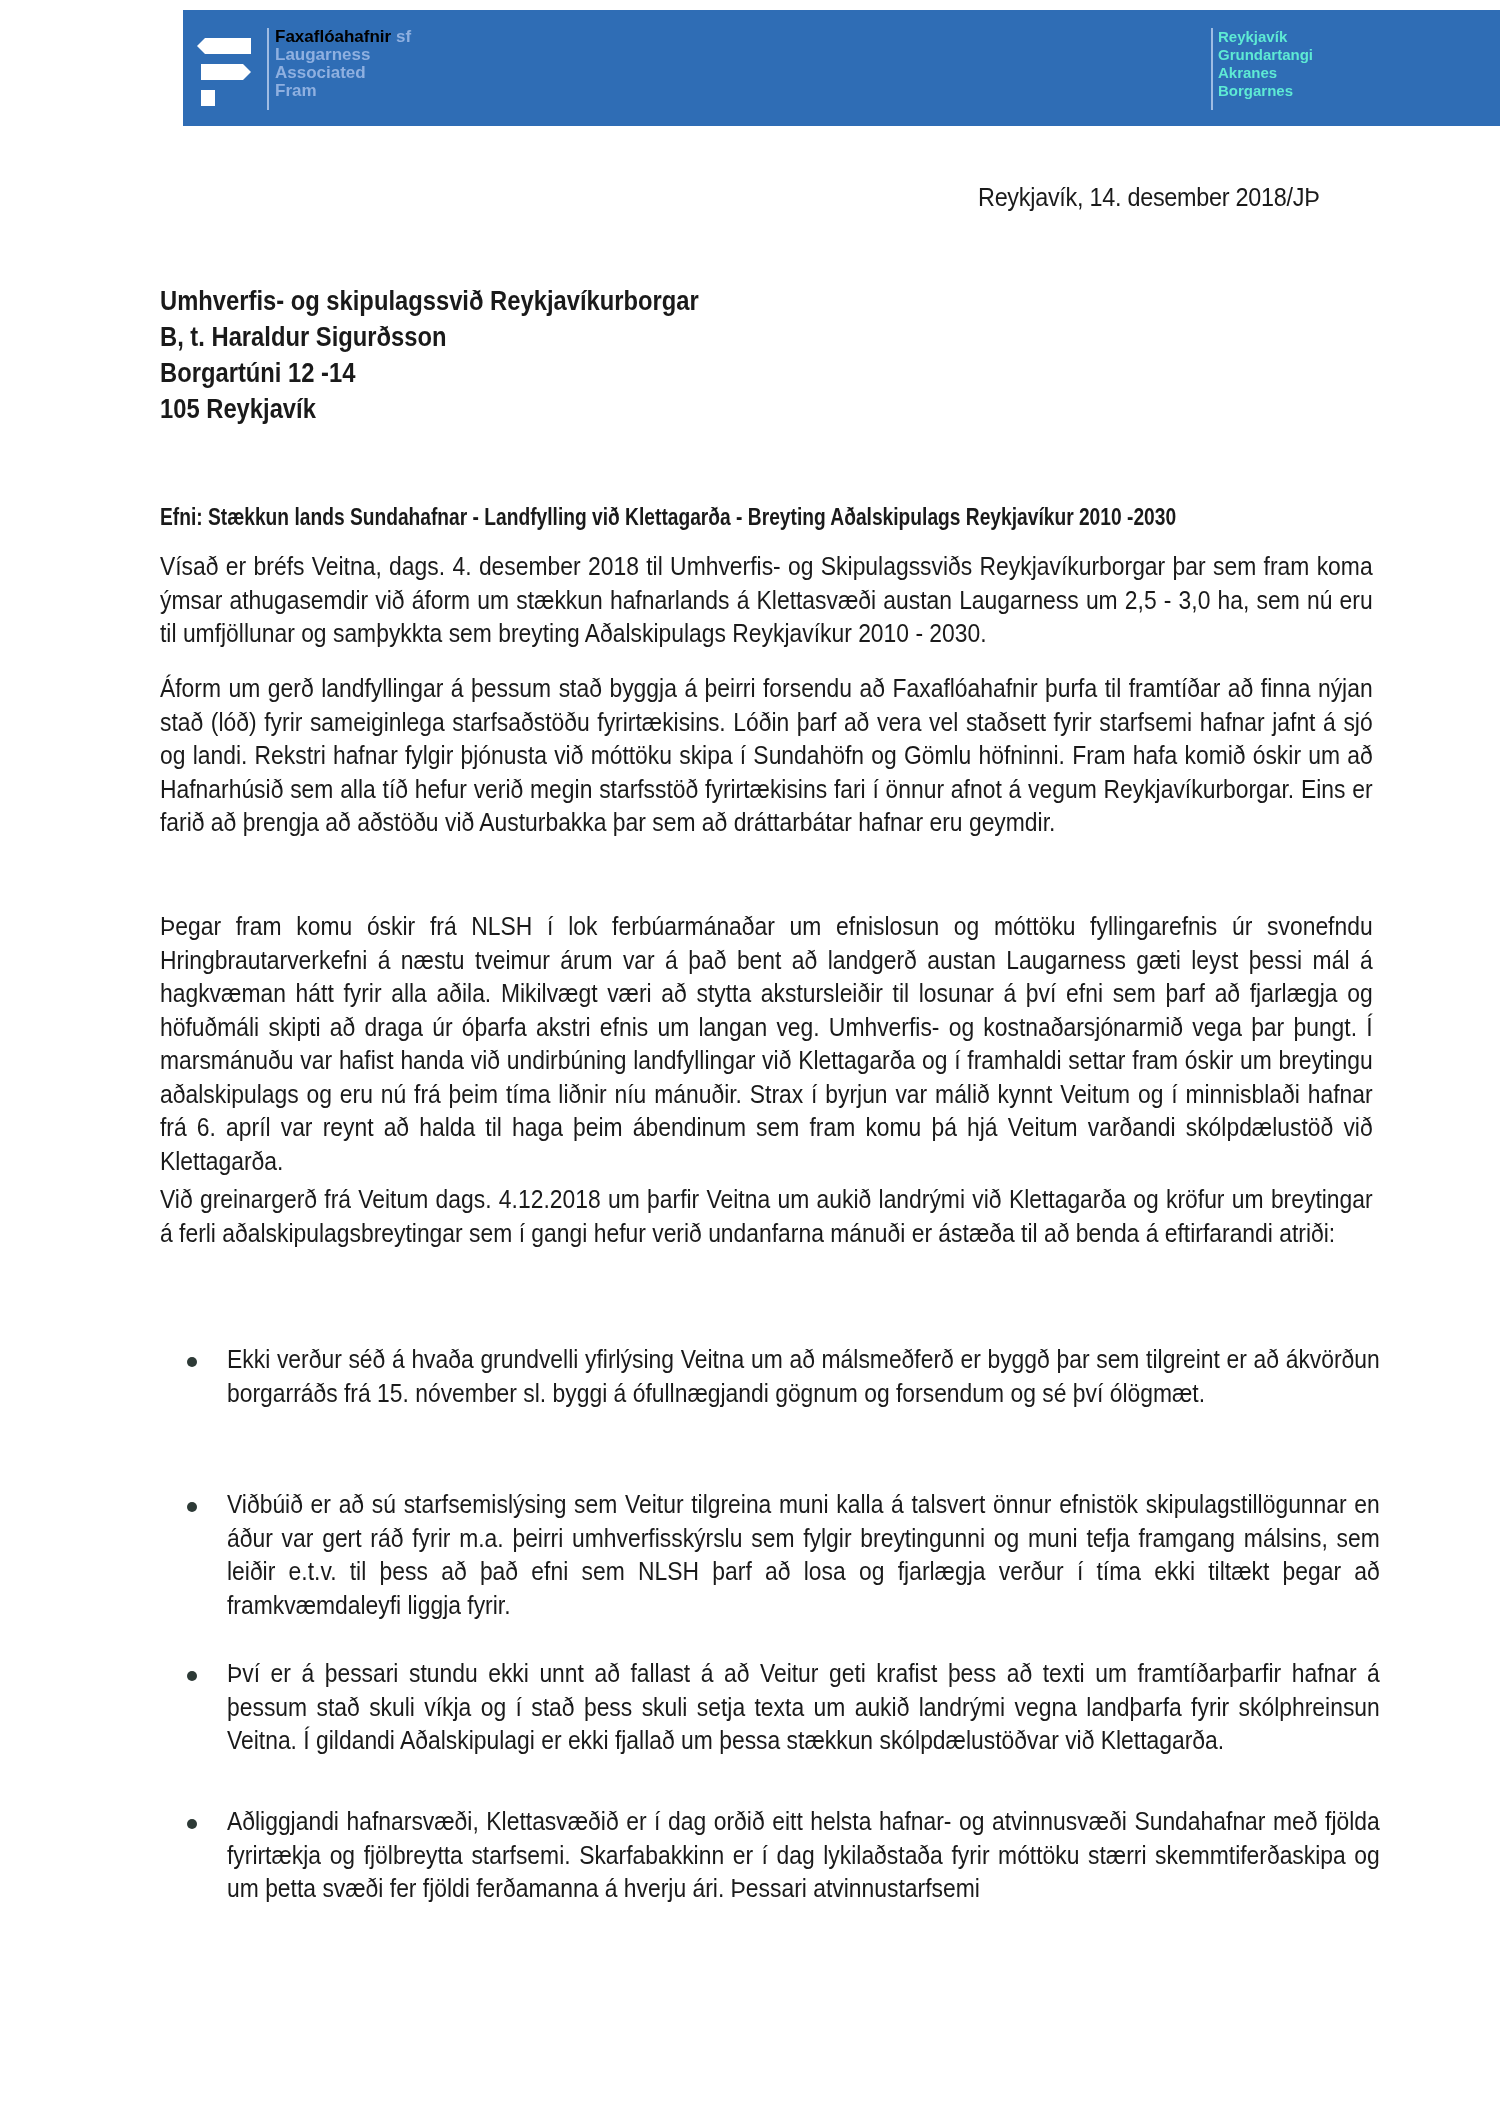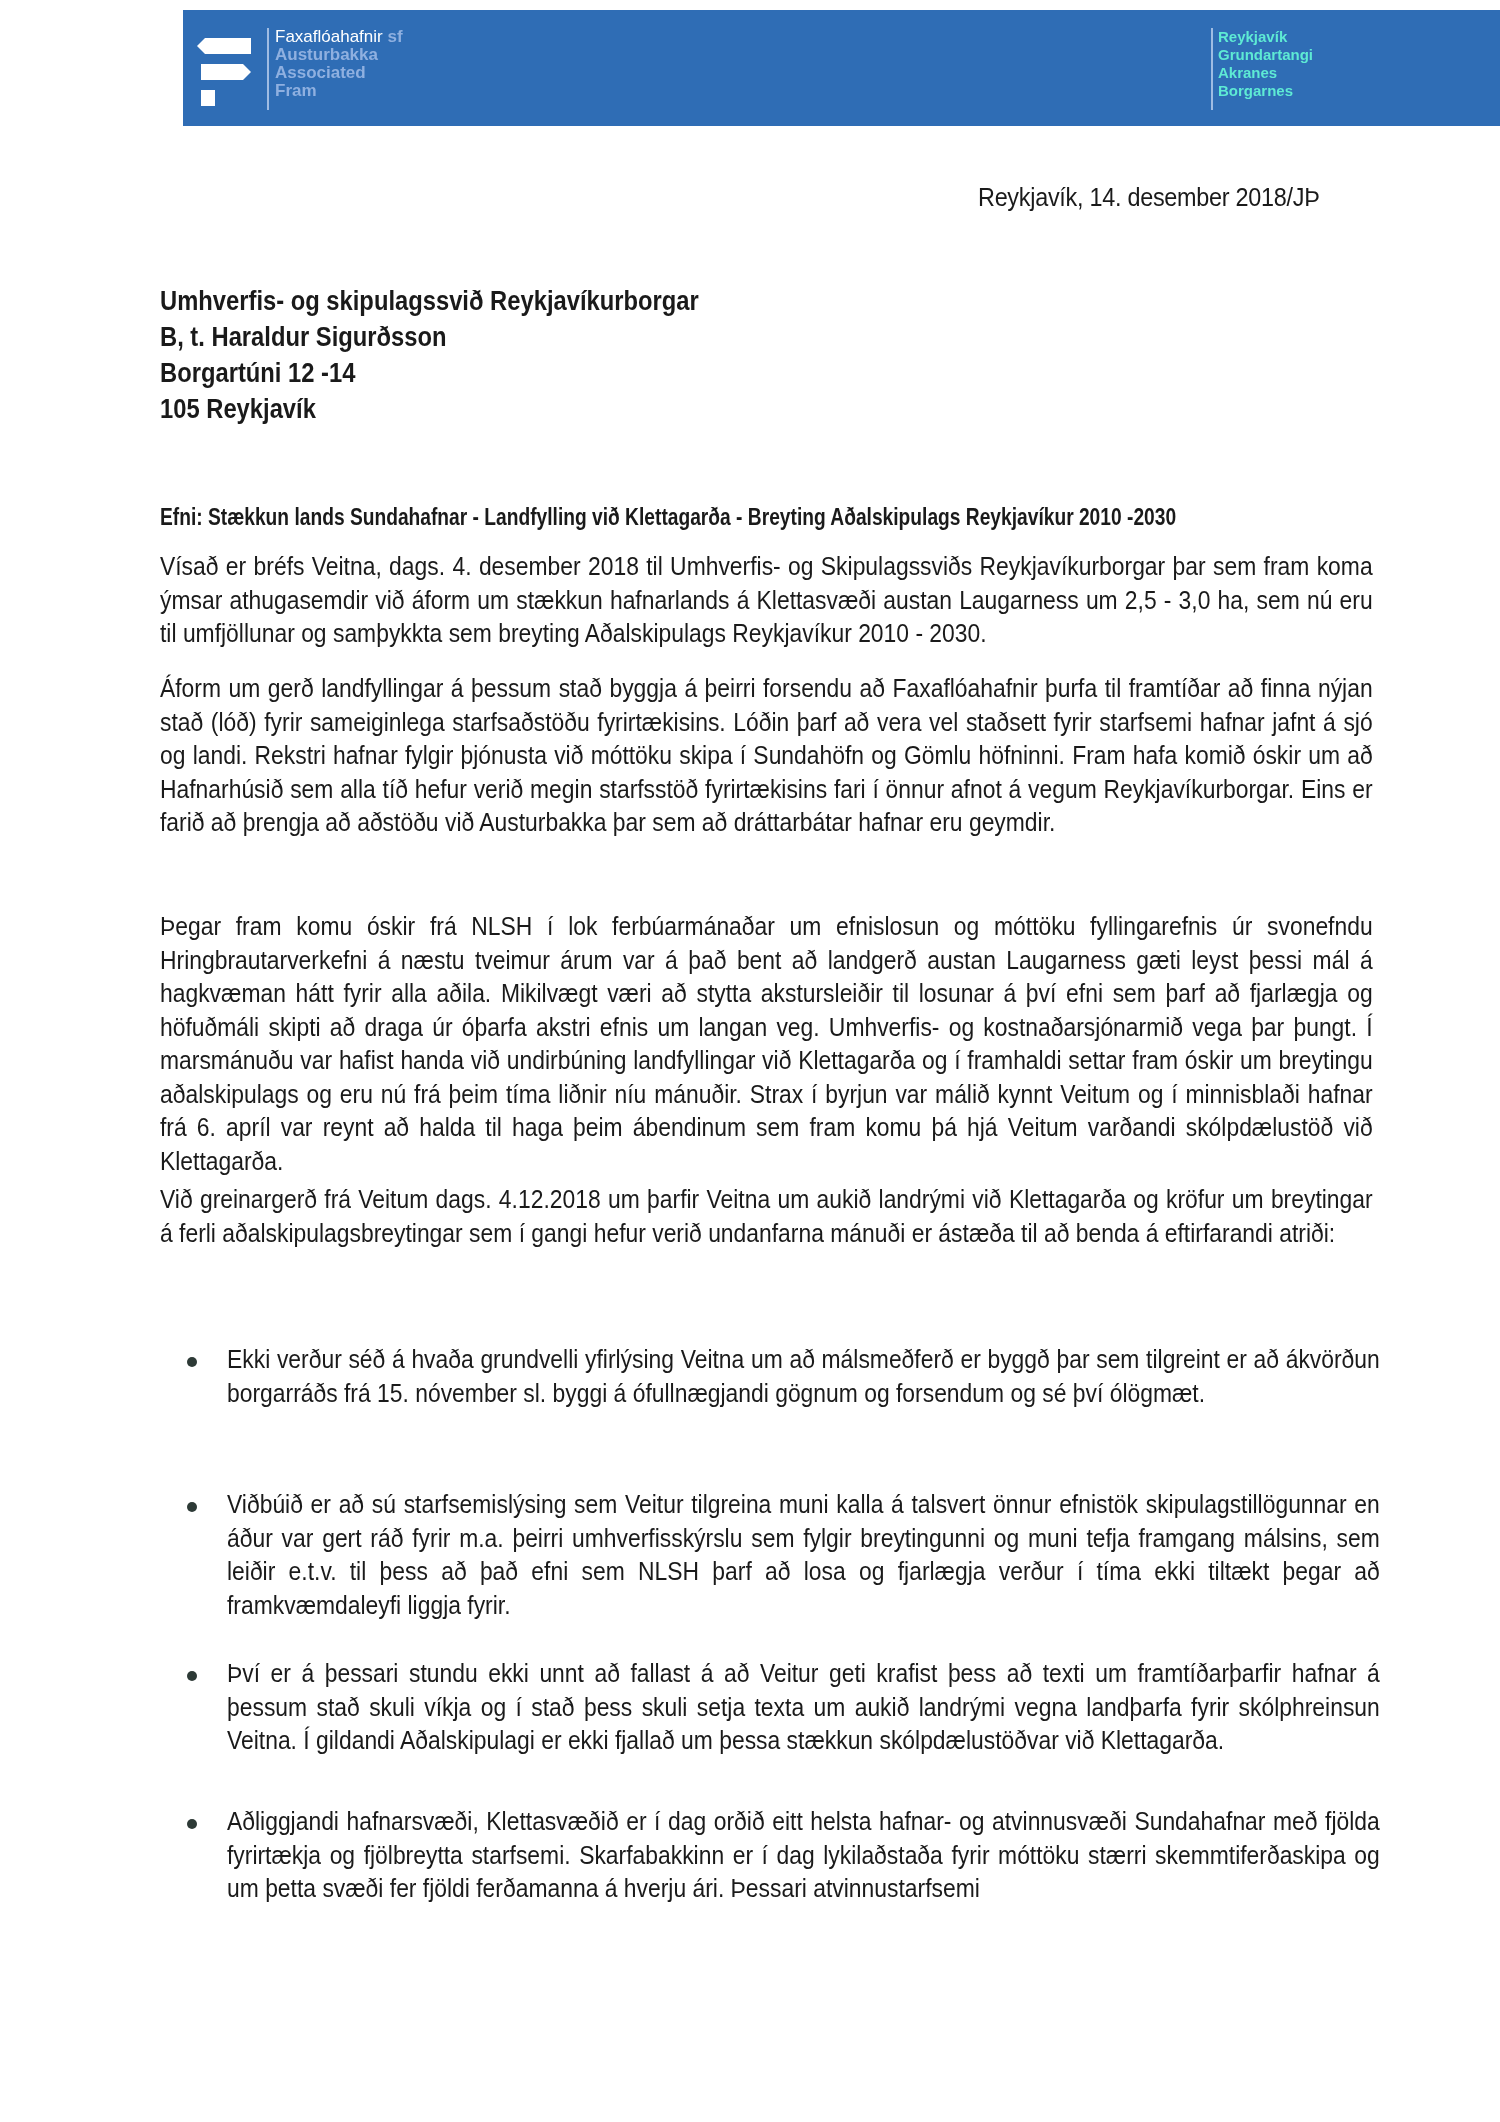--- a/index.html
+++ b/index.html
@@ -7,21 +7,21 @@
       width: 1500px; height: 2122px; position: relative; overflow: hidden;
       font-family: "Liberation Sans", sans-serif; color: #1a1a1a;
     }
     .letterhead {
       position: absolute; left: 183px; top: 10px; width: 1317px; height: 116px;
       background: #2f6db5;
     }
     .lh-logo { position: absolute; left: 14px; top: 22px; width: 60px; height: 78px; }
     .lh-divider { position: absolute; width: 2px; background: #9fbce3; }
     .lh-left { position: absolute; left: 92px; top: 18px; line-height: 18px; font-size: 17px; }
-    .lh-left .brand { color: #ffffff; font-weight: normal; }
+    .lh-left .brand { color: #000000; font-weight: bold; }
     .lh-left .sf { color: #8fb0e0; font-weight: bold; }
     .lh-left .sub { color: #8fb0e0; font-weight: bold; }
     .lh-right { position: absolute; left: 1035px; top: 18px; line-height: 18px; font-size: 15px; color: #5eead4; font-weight: bold; }
 
     .date-line {
       position: absolute; left: 978px; top: 182px; font-size: 26px; letter-spacing: -0.3px;
       transform: scaleX(0.9); transform-origin: left;
     }
     .recipient {
       position: absolute; left: 160px; top: 283px; font-size: 27px; font-weight: bold;
@@ -62,21 +62,21 @@
     <polygon points="8,6 54,6 54,22 8,22 0,14" fill="#ffffff"></polygon>
     <polygon points="4,32 46,32 54,40 46,48 4,48" fill="#ffffff"></polygon>
     <rect x="4" y="58" width="14" height="16" fill="#ffffff"></rect>
   </svg>
   <div class="lh-divider" style="left:84px; top:18px; height:82px;"></div>
   <div class="lh-left">
     <div>
       <span class="brand">Faxaflóahafnir</span>
       <span class="sf">sf</span>
     </div>
-    <div class="sub">Austurbakka</div>
+    <div class="sub">Laugarness</div>
     <div class="sub">Associated</div>
     <div class="sub">Fram</div>
   </div>
   <div class="lh-divider" style="left:1028px; top:18px; height:82px;"></div>
   <div class="lh-right">
     <div>Reykjavík</div>
     <div>Grundartangi</div>
     <div>Akranes</div>
     <div>Borgarnes</div>
   </div>

